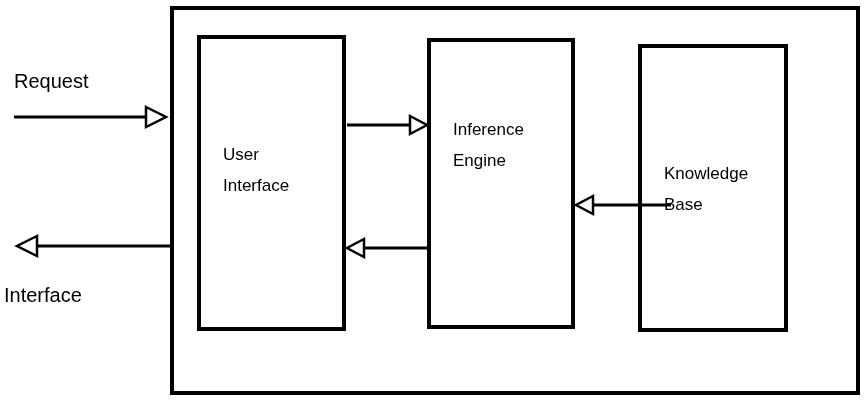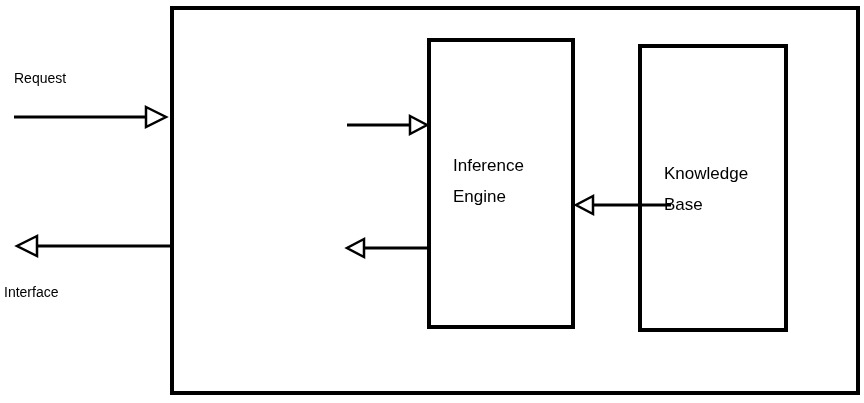--- a/index.html
+++ b/index.html
@@ -30,25 +30,25 @@
     background: #ffffff;
     font-size: 17px;
     line-height: 1.85;
   }
   .box-label {
     display: block;
     padding-left: 22px;
     width: 115px;
   }
   .box-ui { left: 197px; top: 35px;  width: 149px; height: 296px; padding-top: 100px; }
-  .box-ie { left: 427px; top: 38px;  width: 148px; height: 291px; padding-top: 108px; }
+  .box-ie { left: 427px; top: 38px;  width: 148px; height: 291px; padding-top: 72px; }
   .box-kb { left: 638px; top: 44px;  width: 150px; height: 288px; padding-top: 110px; }
   .ext-label {
     position: absolute;
-    font-size: 14px;
+    font-size: 20px;
   }
   .request  { left: 14px; top: 70px; }
   .response { left: 4px;  top: 284px; }
   .arrows {
     position: absolute;
     left: 0; top: 0;
     width: 864px; height: 403px;
     pointer-events: none;
   }
 </style>
@@ -56,20 +56,23 @@
 <body>
 
 <div class="canvas">
 
   <div class="ext-label request">Request</div>
 
   <div class="ext-label response">Interface</div>
 
   <div class="outer-box"></div>
 
+  <div class="box box-ui">
+    <span class="box-label">User Interface</span>
+  </div>
 
   <div class="box box-ie">
     <span class="box-label">Inference Engine</span>
   </div>
 
   <div class="box box-kb">
     <span class="box-label">Knowledge Base</span>
   </div>
 
   <svg class="arrows" viewBox="0 0 864 403" xmlns="http://www.w3.org/2000/svg">

